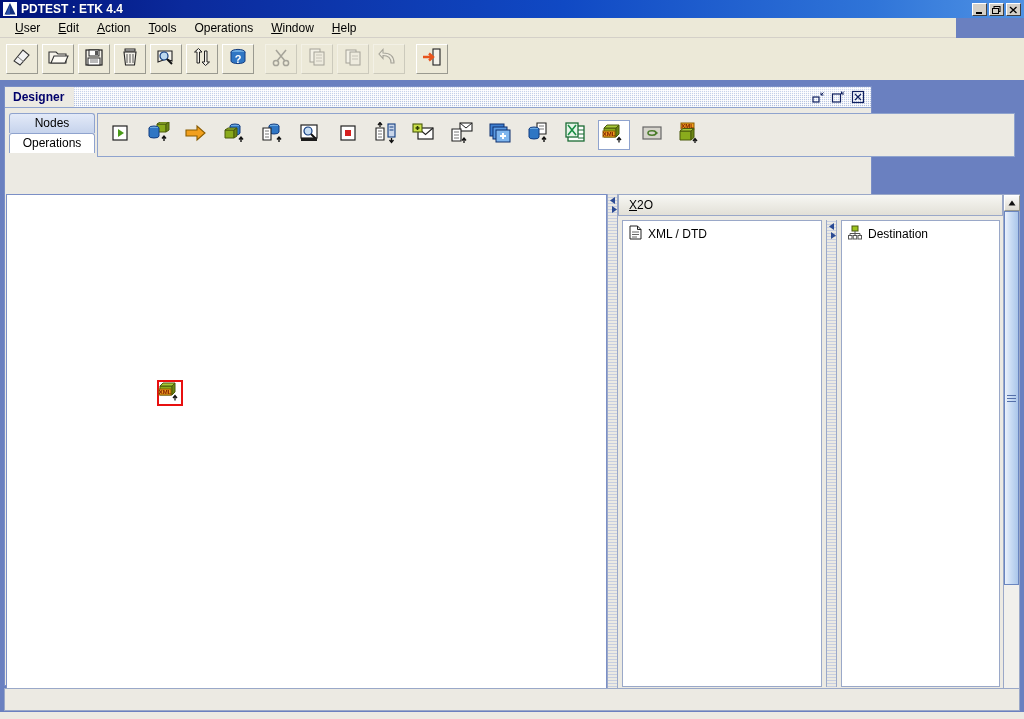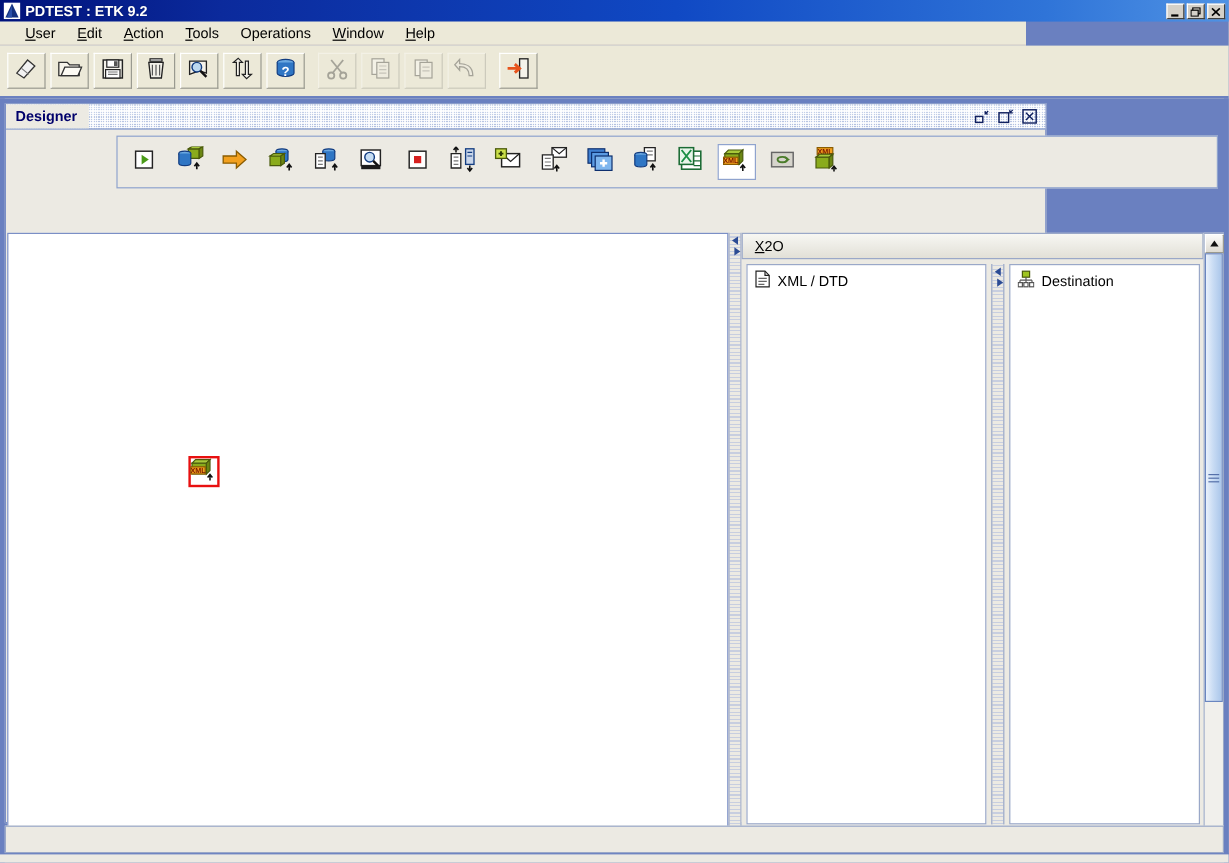--- a/index.html
+++ b/index.html
@@ -35,23 +35,23 @@
   .title-btns { margin-left: auto; display: flex; gap: 2px; padding-right: 3px; }
   .tbtn {
     width: 15px; height: 13px; background: #d4d0c8;
     border: 1px solid #ffffff; border-right-color: #404040; border-bottom-color: #404040;
     position: relative; cursor: default;
   }
   .tbtn svg { position: absolute; left: 2px; top: 2px; }
 
   
   .menubar {
-    position: absolute; left: 0; top: 18px; width: 855px; height: 20px;
+    position: absolute; left: 0; top: 18px; width: 956px; height: 20px;
     background: #ece9d8; display: flex; align-items: center;
-    padding-left: 12px; border-bottom: 1px solid #d4d0c8;
+    padding-left: 6px; border-bottom: 1px solid #d4d0c8;
   }
   .menu-item {
     font-size: 12px; color: #000; padding: 2px 9px; cursor: default; white-space: nowrap;
   }
   .menu-item u { text-decoration: underline; }
 
   
   .maintoolbar {
     position: absolute; left: 0; top: 38px; width: 1024px; height: 44px;
     background: #ece9d8;
@@ -237,21 +237,21 @@
 <div id="app">
 
   <div class="titlebar">
     <span class="title-logo">
       <svg width="14" height="14" viewBox="0 0 14 14">
         <rect x="0" y="0" width="14" height="14" fill="#ffffff"></rect>
         <polygon points="7,1 12.5,12.5 1.5,12.5" fill="#13307f"></polygon>
         <polygon points="7,2.5 7,12.5 2.8,12.5" fill="#2a4fa8"></polygon>
       </svg>
     </span>
-    <span class="title-text">PDTEST : ETK 9.2</span>
+    <span class="title-text">PDTEST : ETK 4.4</span>
     <span class="title-btns">
       <span class="tbtn">
         <svg width="9" height="8" viewBox="0 0 9 8">
             <rect x="1" y="6" width="6" height="2" fill="#000"></rect>
           </svg>
       </span>
       <span class="tbtn">
         <svg width="9" height="8" viewBox="0 0 9 8">
           <rect x="2" y="0.5" width="6" height="5" fill="none" stroke="#000"></rect>
           <rect x="0.5" y="2.5" width="6" height="5" fill="#d4d0c8" stroke="#000"></rect>
@@ -427,20 +427,24 @@
         </span>
         <span class="dbtn">
           <svg width="14" height="14" viewBox="0 0 14 14">
             <rect x="1.5" y="1.5" width="11" height="11" fill="none" stroke="#10205f" stroke-width="1.2"></rect>
             <path d="M4,4 L10,10 M10,4 L4,10" stroke="#10205f" stroke-width="1.2"></path>
           </svg>
         </span>
       </span>
     </div>
 
+    <div class="tabstrip">
+      <div class="tab sel">Nodes</div>
+      <div class="tab unsel">Operations</div>
+    </div>
 
     <div class="dtoolbar">
 
       <span class="dbut">
         <span>
           <svg width="22" height="20" viewBox="0 0 22 20">
             <rect x="4" y="3" width="14" height="14" fill="#fff" stroke="#222" stroke-width="1.2"></rect>
             <polygon points="9,6 15,10 9,14" fill="#4a9b18"></polygon>
           </svg>
         </span>

